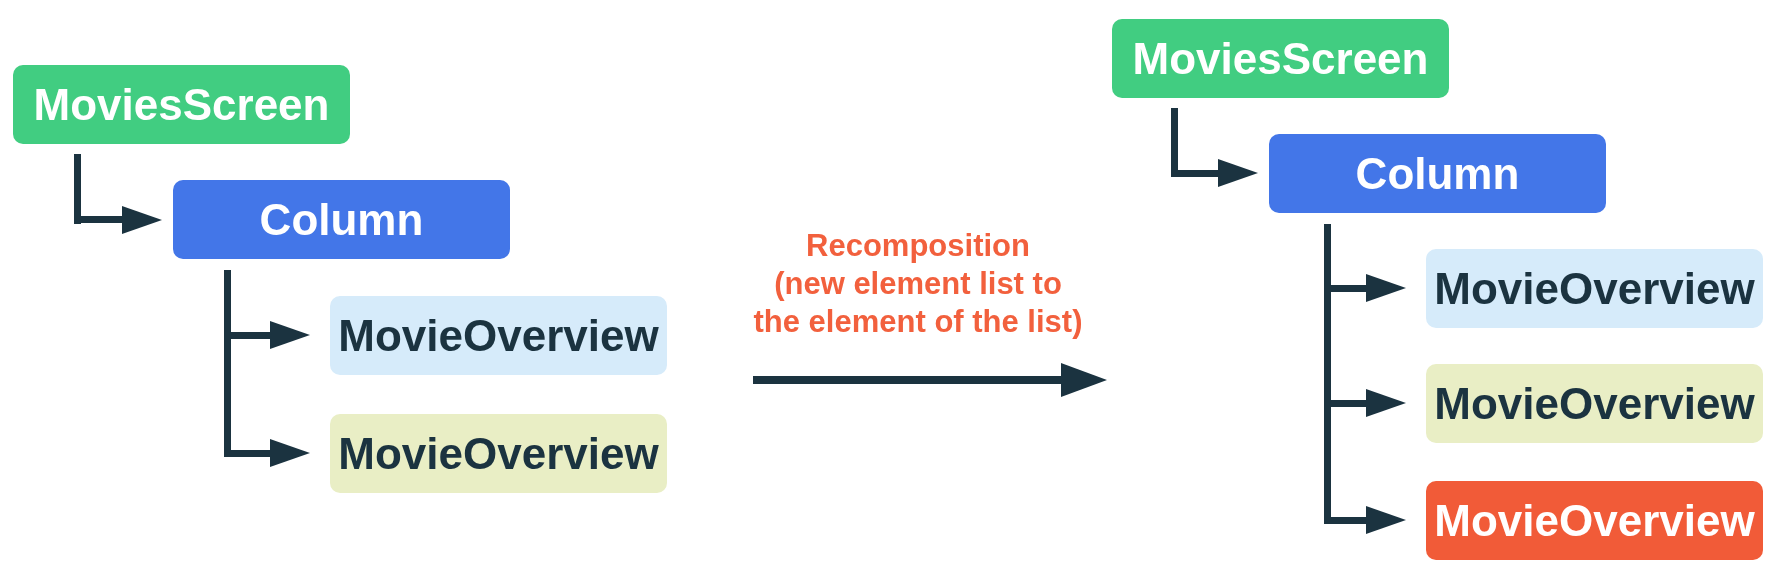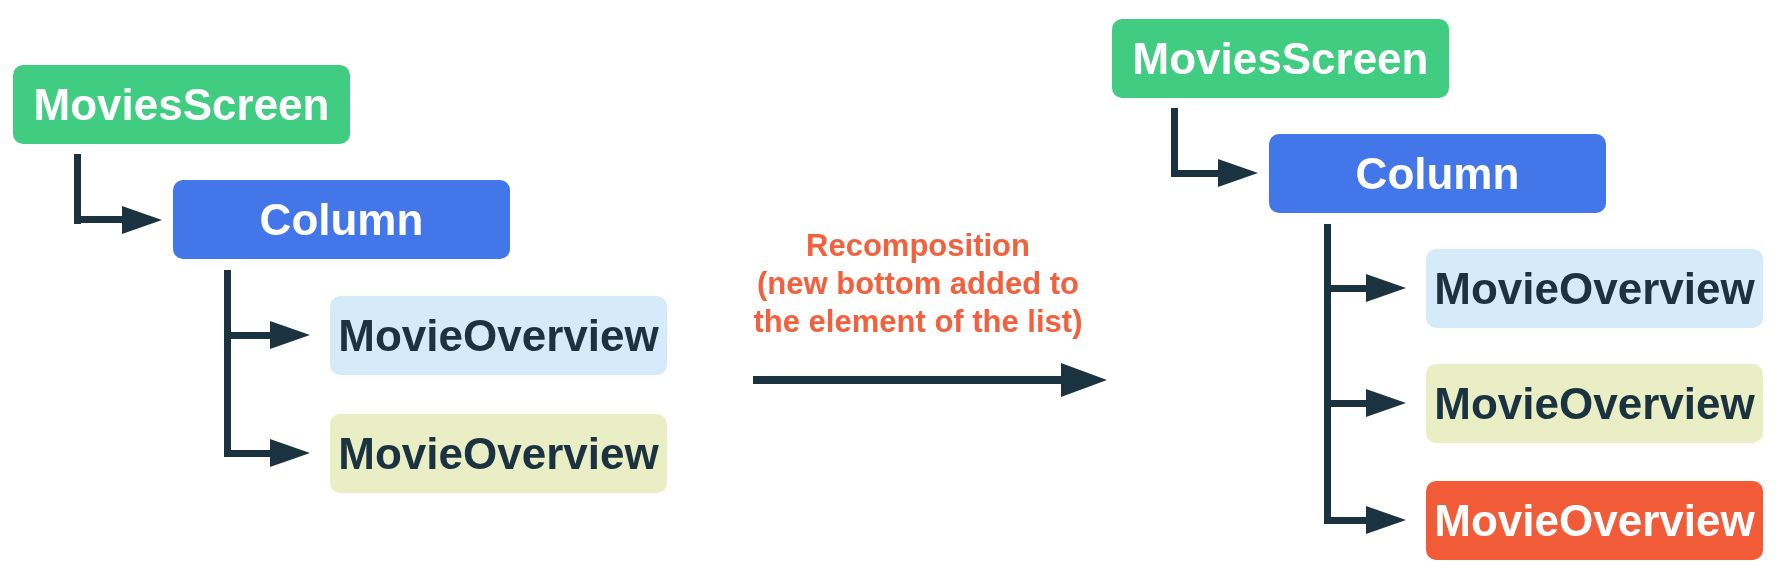--- a/index.html
+++ b/index.html
@@ -59,21 +59,21 @@
 
     <div class="line" style="left:224px;top:270px;width:7px;height:187px"></div>
     <div class="line" style="left:224px;top:332px;width:46px;height:7px"></div>
     <div class="arrowhead" style="left:270px;top:321px"></div>
     <div class="line" style="left:224px;top:450px;width:46px;height:7px"></div>
     <div class="arrowhead" style="left:270px;top:439px"></div>
   </section>
 
   <div class="annotation">
     <span>Recomposition</span>
-    <span>(new bottom added to</span>
+    <span>(new element list to</span>
     <span>the element of the list)</span>
   </div>
   <div class="line" style="left:753px;top:376px;width:308px;height:8px"></div>
   <div class="arrowhead big" style="left:1061px;top:363px"></div>
 
   <section>
     <div class="node green" style="left:1112px;top:19px">MoviesScreen</div>
     <div class="node blue" style="left:1269px;top:134px">Column</div>
     <div class="node lightblue" style="left:1426px;top:249px">MovieOverview</div>
     <div class="node lime" style="left:1426px;top:364px">MovieOverview</div>

